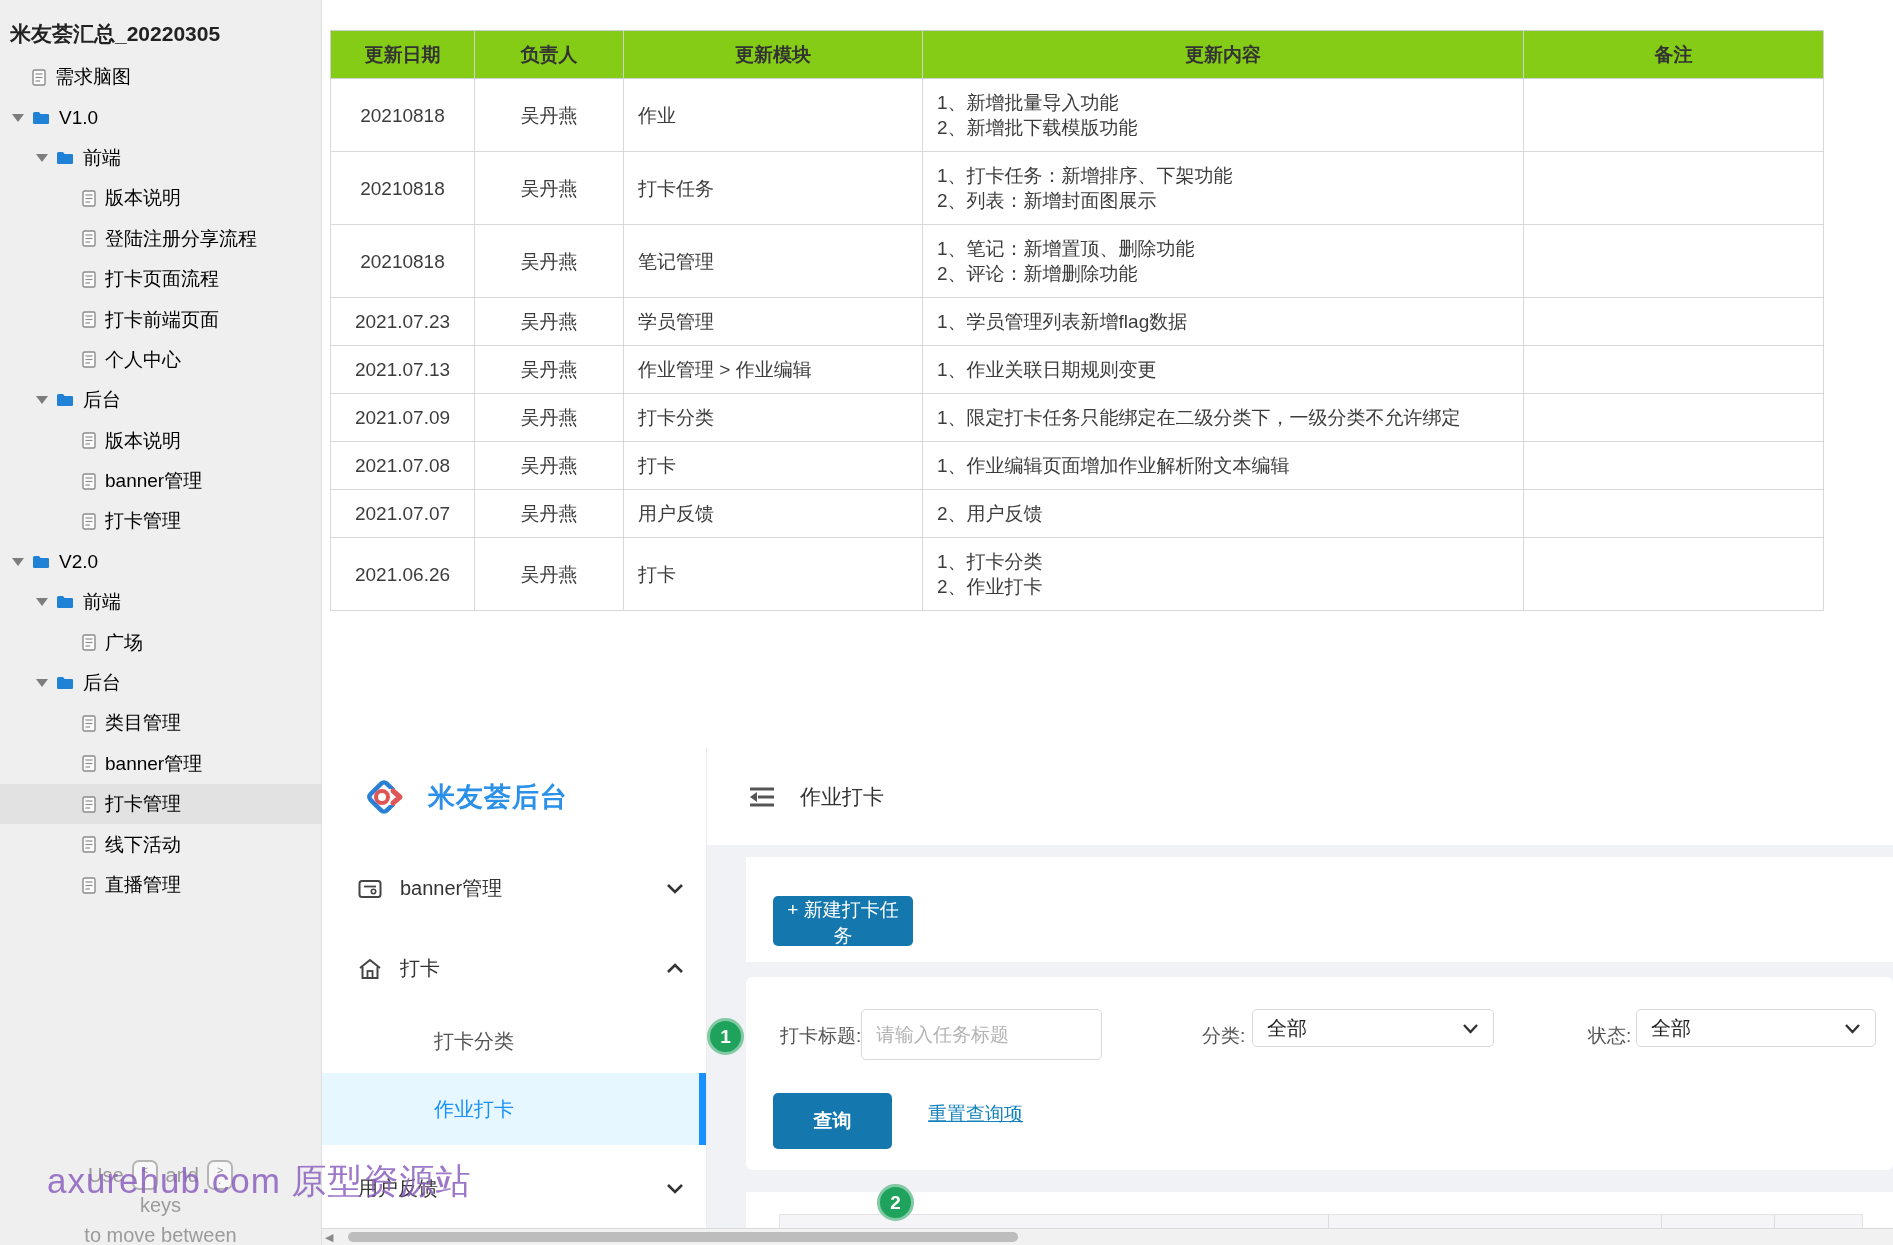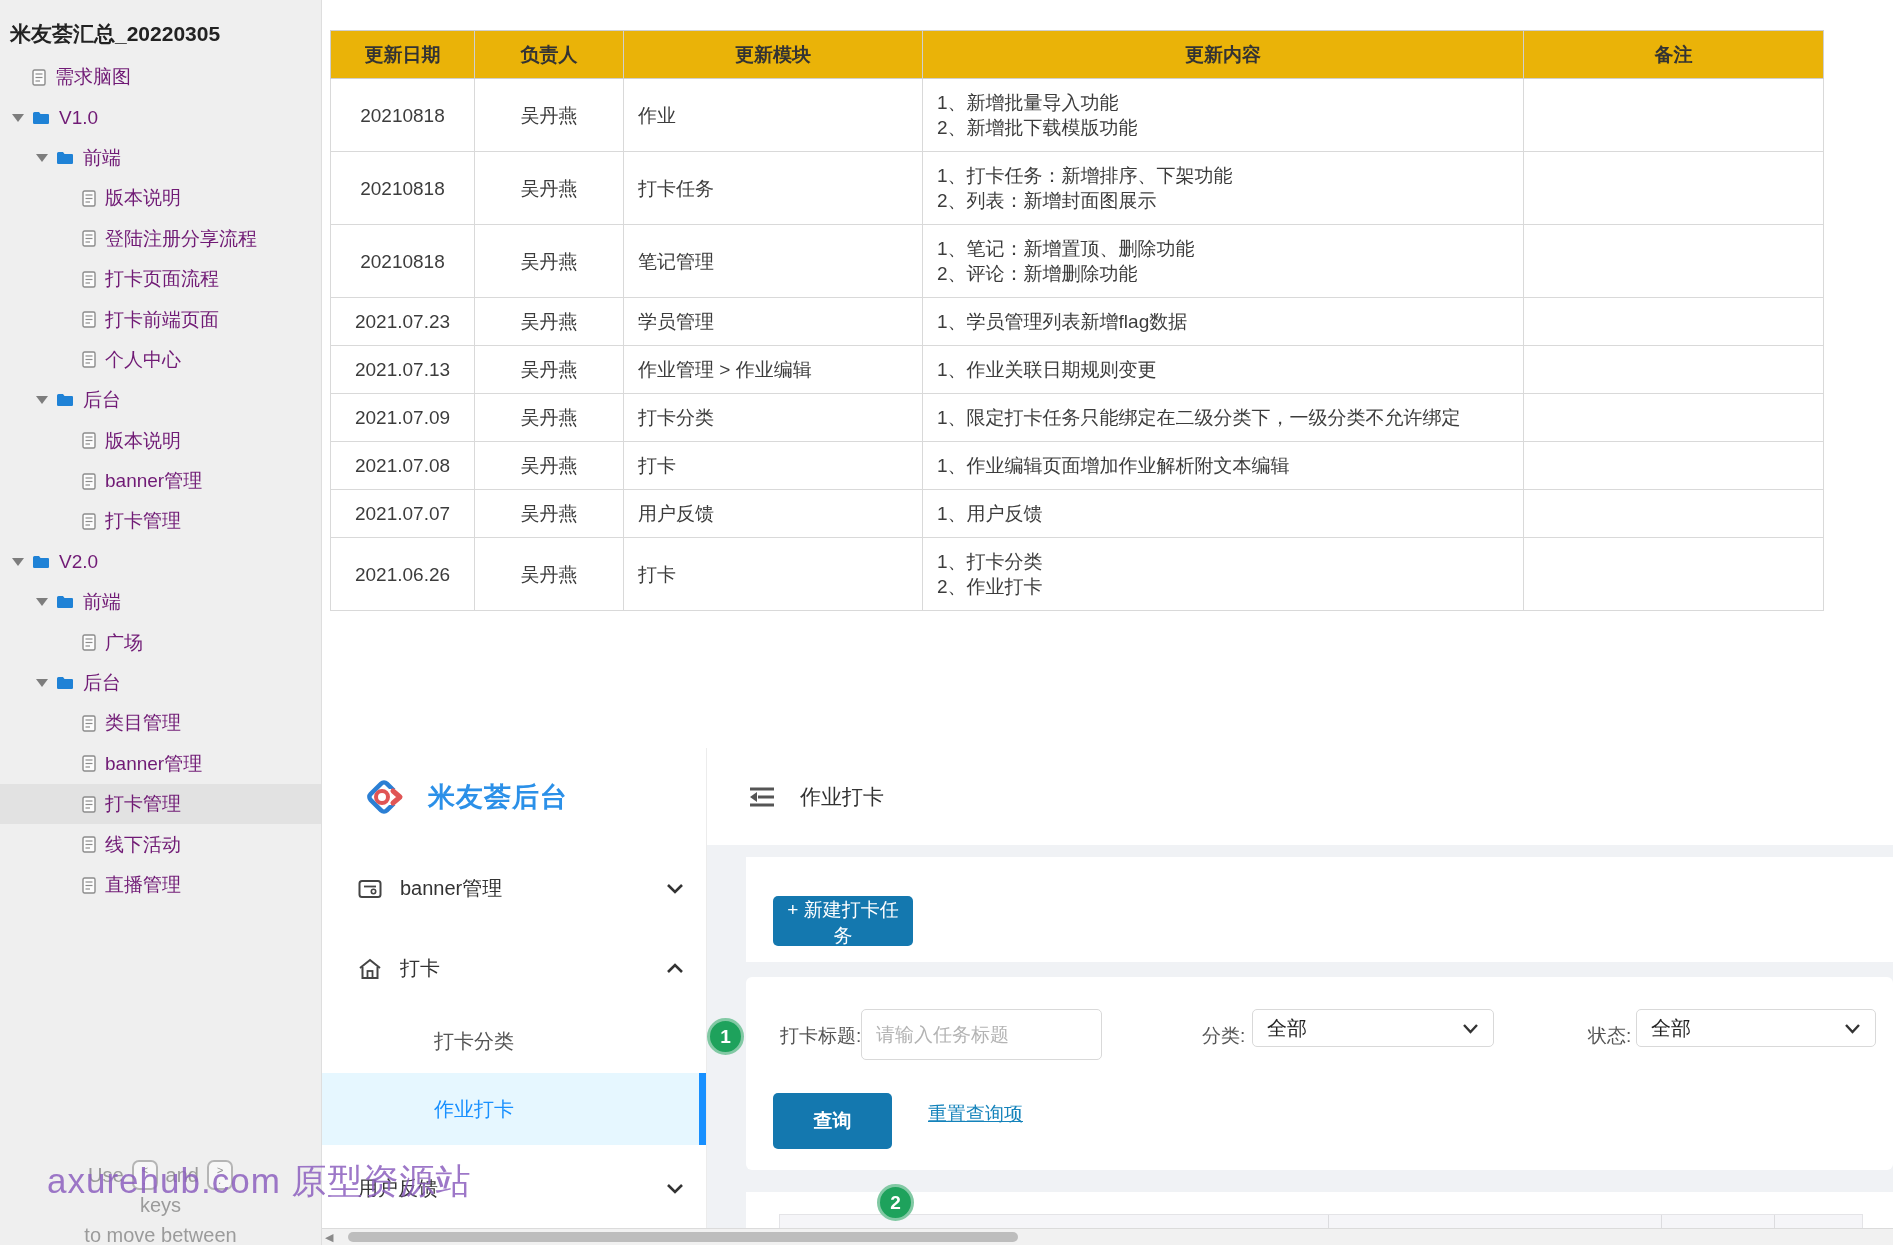--- a/index.html
+++ b/index.html
@@ -4,30 +4,30 @@
 <style>
   html,body{margin:0;padding:0;}
   .page{position:relative;width:1893px;height:1245px;background:#fff;overflow:hidden;
         font-family:"Liberation Sans","DejaVu Sans",sans-serif;color:#333;}
 
   
   .tree{position:absolute;left:0;top:0;width:322px;height:1245px;background:#efefef;
         border-right:1px solid #dedede;box-sizing:border-box;}
   .tree-title{position:absolute;left:10px;top:20px;font-size:21px;font-weight:bold;color:#222;}
   .tree-items{position:absolute;left:0;right:0;top:57px;}
-  .tree-row{height:40.4px;display:flex;align-items:center;font-size:19px;color:#701a75;cursor:default;white-space:nowrap;}
+  .tree-row{height:40.4px;display:flex;align-items:center;font-size:19px;color:#000000;cursor:default;white-space:nowrap;}
   .tree-row.selected{background:#e2e2e2;}
   .tri{width:0;height:0;border-left:6px solid transparent;border-right:6px solid transparent;
        border-top:8px solid #7d7d7d;margin-right:8px;flex:none;}
   .t-icon{flex:none;margin-right:9px;display:inline-flex;}
 
   
   .changelog{position:absolute;left:330px;top:30px;}
   .changelog table{border-collapse:collapse;table-layout:fixed;width:1493px;font-size:19px;color:#3c3c3c;}
-  .changelog th{height:45px;background:#eab308;border:1px solid #cfcfcf;font-weight:bold;color:#333;font-size:19px;}
+  .changelog th{height:45px;background:#84cc16;border:1px solid #cfcfcf;font-weight:bold;color:#333;font-size:19px;}
   .changelog td{border:1px solid #d9d9d9;padding:11px 14px;line-height:25px;vertical-align:middle;}
   .changelog td.c{text-align:center;padding:11px 4px;}
 
   
   .proto{position:absolute;left:322px;top:748px;right:0;bottom:0;background:#fff;}
   .adm-side{position:absolute;left:0;top:0;width:385px;bottom:0;background:#fff;
             border-right:1px solid #ececec;box-sizing:border-box;}
   .adm-logo{position:absolute;left:0;top:0;right:0;height:97px;display:flex;align-items:center;padding-left:40px;box-sizing:border-box;gap:6px;}
   .logo-text{font-size:27px;font-weight:bold;color:#2b90e8;margin-left:16px;letter-spacing:1px;}
   .m-item,.m-sub{position:absolute;left:0;right:0;display:flex;align-items:center;font-size:20px;color:#333;cursor:pointer;box-sizing:border-box;}
@@ -409,21 +409,21 @@
             <td>
               <div>1、作业编辑页面增加作业解析附文本编辑</div>
             </td>
             <td></td>
           </tr>
           <tr>
             <td class="c">2021.07.07</td>
             <td class="c">吴丹燕</td>
             <td>用户反馈</td>
             <td>
-              <div>1、用户反馈</div>
+              <div>2、用户反馈</div>
             </td>
             <td></td>
           </tr>
           <tr>
             <td class="c">2021.06.26</td>
             <td class="c">吴丹燕</td>
             <td>打卡</td>
             <td>
               <div>1、打卡分类</div>
               <div>2、作业打卡</div>

